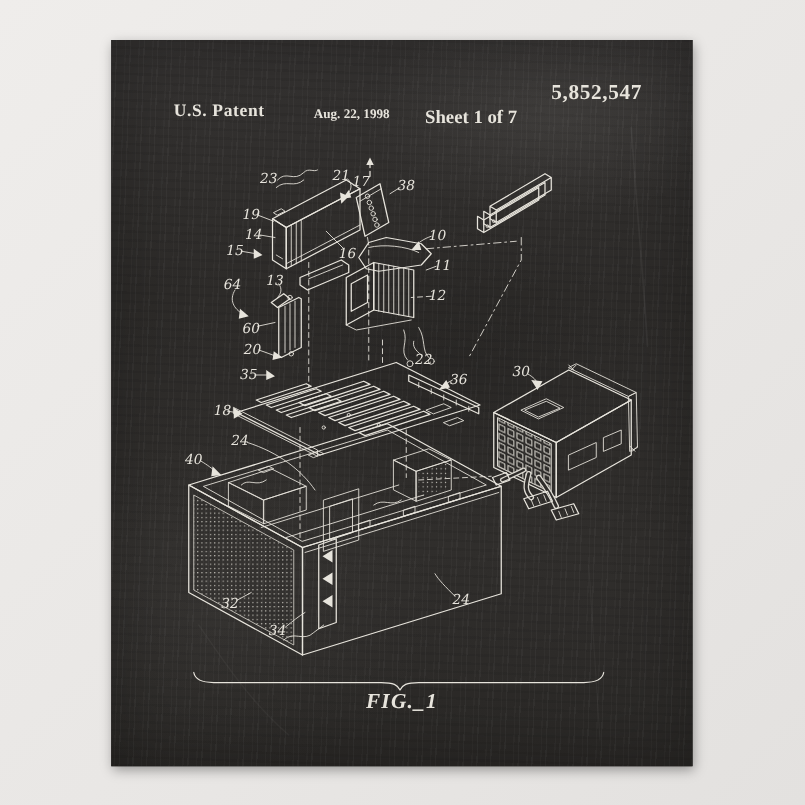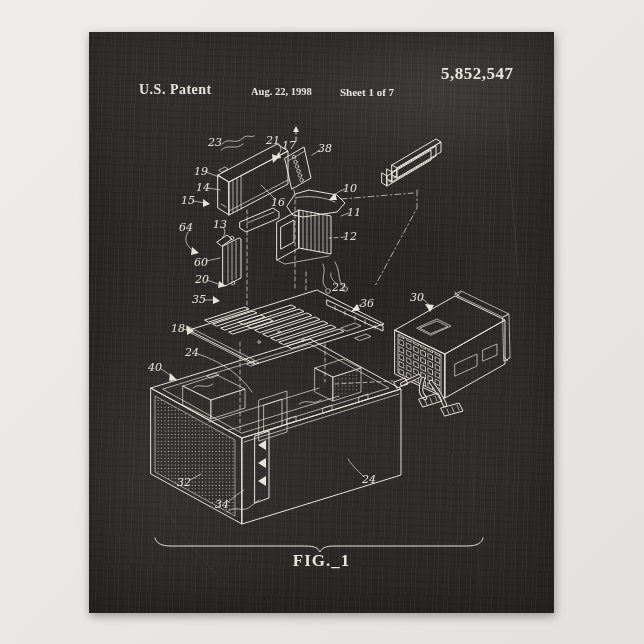--- a/index.html
+++ b/index.html
@@ -23,25 +23,25 @@
       radial-gradient(ellipse 260px 200px at 18% 78%, rgba(235,232,225,0.035), transparent 70%),
       radial-gradient(ellipse 200px 160px at 60% 45%, rgba(0,0,0,0.12), transparent 75%),
       repeating-linear-gradient(92deg, rgba(255,255,255,0.025) 0 1px, transparent 1px 4px, rgba(255,255,255,0.035) 4px 5px, transparent 5px 11px),
       repeating-linear-gradient(2deg, rgba(0,0,0,0.06) 0 2px, transparent 2px 7px),
       linear-gradient(180deg,#343231 0%,#2d2b29 35%,#302e2c 70%,#2a2826 100%);
     box-shadow:1px 3px 9px rgba(0,0,0,0.35), inset 0 0 60px rgba(0,0,0,0.25);
   }
   .hd{position:absolute;color:var(--chalk);white-space:nowrap;}
   .h-patent{left:50px;top:50px;font-weight:bold;font-size:14px;letter-spacing:.5px;}
   .h-date{left:162px;top:54px;font-weight:bold;font-size:10.5px;}
-  .h-sheet{left:251px;top:54px;font-weight:bold;font-size:11px;}
+  .h-sheet{left:251px;top:54px;font-weight:bold;font-size:15px;}
   .h-num{left:352px;top:32px;font-weight:bold;font-size:17px;letter-spacing:.5px;}
   .fig-label{
     position:absolute;left:0;top:519px;width:100%;text-align:center;
-    color:var(--chalk);font-weight:bold;font-size:17px;letter-spacing:1px;
+    color:var(--chalk);font-weight:bold;font-style:italic;font-size:17px;letter-spacing:1px;
   }
   svg.drawing{position:absolute;left:0;top:0;}
   .ln{fill:none;stroke:var(--chalk);stroke-width:1;stroke-linejoin:round;stroke-linecap:round;}
   .thin{stroke-width:.7;}
   .fl{fill:var(--chalk);stroke:none;}
   .dash{stroke-dasharray:4 3;}
   .dashdot{stroke-dasharray:6 3 1.5 3;}
   text.rn{font-family:"DejaVu Serif", serif;font-style:italic;font-size:11px;fill:var(--chalk);text-anchor:middle;}
   .scratch{fill:none;stroke:#ffffff;stroke-linecap:round;}
 </style>

